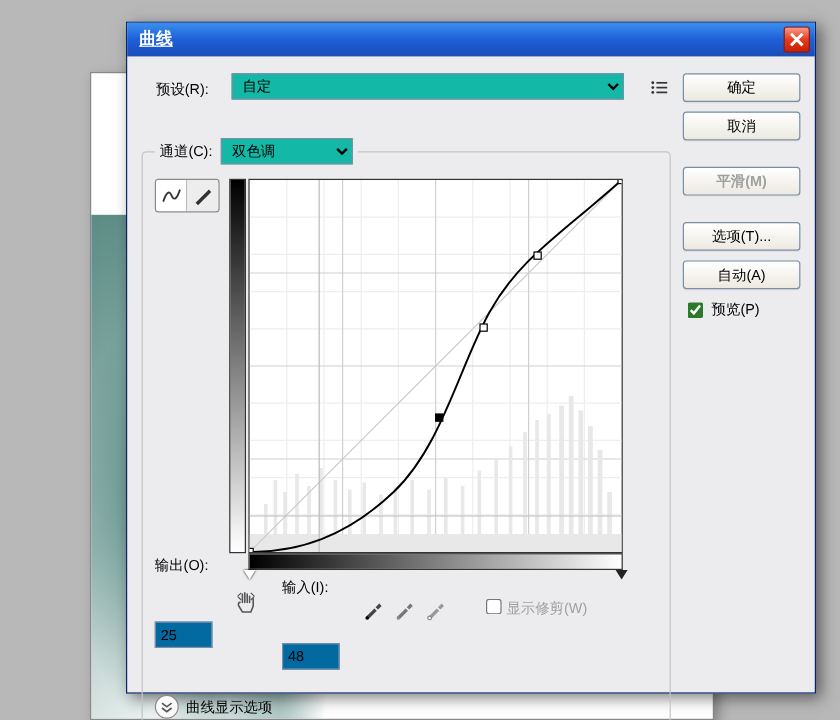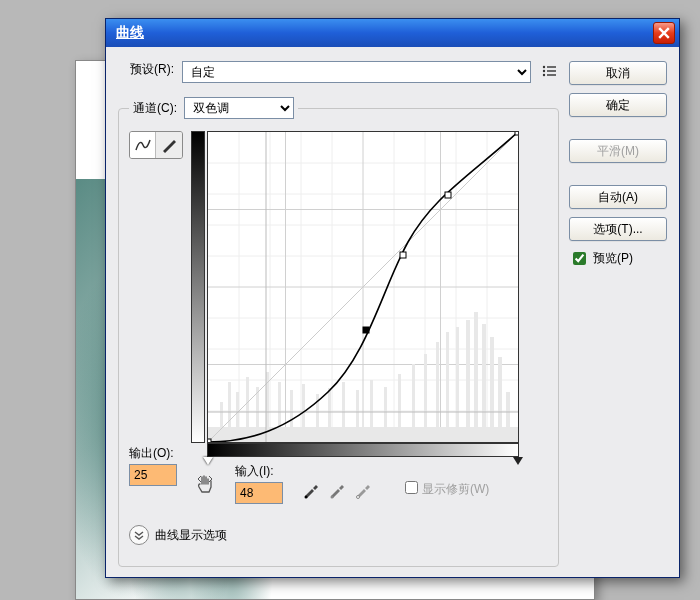--- a/index.html
+++ b/index.html
@@ -62,26 +62,26 @@
   }
   .close-btn svg { width:12px; height:12px; }
   .content {
     padding: 14px 12px 10px 12px;
     display: flex;
     gap: 10px;
     height: calc(100% - 28px);
   }
   .main-col { flex:1; display:flex; flex-direction:column; }
   .side-col { width: 98px; display:flex; flex-direction:column; gap:8px; }
-  .row { display:flex; align-items:flex-start; gap:8px; margin-bottom:10px; }
+  .row { display:flex; align-items:flex-end; gap:19px; margin-bottom:28px; }
   .label { text-align:right; }
   select, input[type=text] {
     font-size:12px; font-family:inherit;
     border:1px solid #7b8ea5;
-    background:#ffffff;
+    background:#14b8a6;
     height:22px;
     padding:2px 4px;
   }
   select { height:22px; }
   .preset-sel { flex:1; }
   .menu-icon { width:20px;height:20px;display:flex;align-items:center;justify-content:center;cursor:pointer;}
   fieldset {
     border:1px solid #c5c5c5;
     border-radius:4px;
     padding:8px 10px 10px 10px;
@@ -119,40 +119,40 @@
   .slider-tri {
     position:absolute; bottom:-9px; left:88px;
     width:0;height:0;border-left:5px solid transparent;border-right:5px solid transparent;border-top:8px solid #222;
   }
   .slider-end {
     position:absolute; bottom:-9px; right:-5px;
     width:0;height:0;border-left:5px solid transparent;border-right:5px solid transparent;border-top:8px solid #222;
   }
   .io-row { display:flex; gap:10px; margin-top:6px; align-items:flex-start; position:relative;}
   .io-block label { display:block; margin-bottom:2px;}
-  .io-block input { width:48px; text-align:left; background:#fdba74;}
+  .io-block input { width:48px; text-align:left; background:#0369a1;margin-top:36px;}
   .hand-icon { width:28px;height:28px;display:flex;align-items:center;justify-content:center;cursor:pointer;margin-top:6px;}
   .eyedrops { display:flex; gap:2px; margin-left:6px; margin-top:16px;}
   .eyedrops .ed {
     width:24px;height:22px;display:flex;align-items:center;justify-content:center;
     border:1px solid transparent;cursor:pointer;
   }
   .show-clip { margin-left:20px; margin-top:18px; display:flex;align-items:flex-start;gap:4px;color:#a0a0a0;}
   .show-clip input[type=checkbox] { margin:0;}
   .disclosure { display:flex;align-items:center;gap:6px;margin-top:21px;}
   .disc-btn {
     width:20px;height:20px;border:1px solid #888;border-radius:10px;background:#fafafa;
     display:flex;align-items:center;justify-content:center;cursor:pointer;
   }
   .btn {
     height:24px;border:1px solid #7b8ea5;background:linear-gradient(#fff,#ece9e0);
     border-radius:3px;cursor:pointer;font-family:inherit;font-size:12px;
     box-shadow:0 1px 0 rgba(0,0,0,0.05);
   }
-  .btn:disabled { color:#a0a0a0; cursor:default;}
+  .btn:disabled { color:#a0a0a0; cursor:default;font-weight:bold;}
   .chk-row { display:flex;align-items:center;gap:4px;margin-top:0;}
   .chk-row input[type=checkbox]{accent-color:#2a7a2a;}
   .output-wrap {
     position:absolute; left:0; top:280px;
   }
   .output-wrap label{display:block;}
   .output-wrap input{width:48px;}
   .side-col .spacer { flex:1; }
 </style>
 </head>
@@ -353,27 +353,27 @@
             <svg width="12" height="12" viewBox="0 0 12 12">
               <path d="M2 3 L6 6 L10 3 M2 7 L6 10 L10 7" stroke="#555" fill="none" stroke-width="1.4"></path>
             </svg>
           </div>
           <span>曲线显示选项</span>
         </div>
       </fieldset>
     </div>
 
     <div class="side-col">
+      <button class="btn">确定</button>
       <button class="btn">取消</button>
-      <button class="btn">确定</button>
       <div style="height:6px"></div>
       <button class="btn" disabled="">平滑(M)</button>
       <div style="height:6px"></div>
+      <button class="btn">选项(T)...</button>
       <button class="btn">自动(A)</button>
-      <button class="btn">选项(T)...</button>
       <label class="chk-row">
         <input type="checkbox" checked="" style="">
         <span>预览(P)</span>
       </label>
       <div class="spacer"></div>
     </div>
   </div>
 </div>
 
 </body></html>

